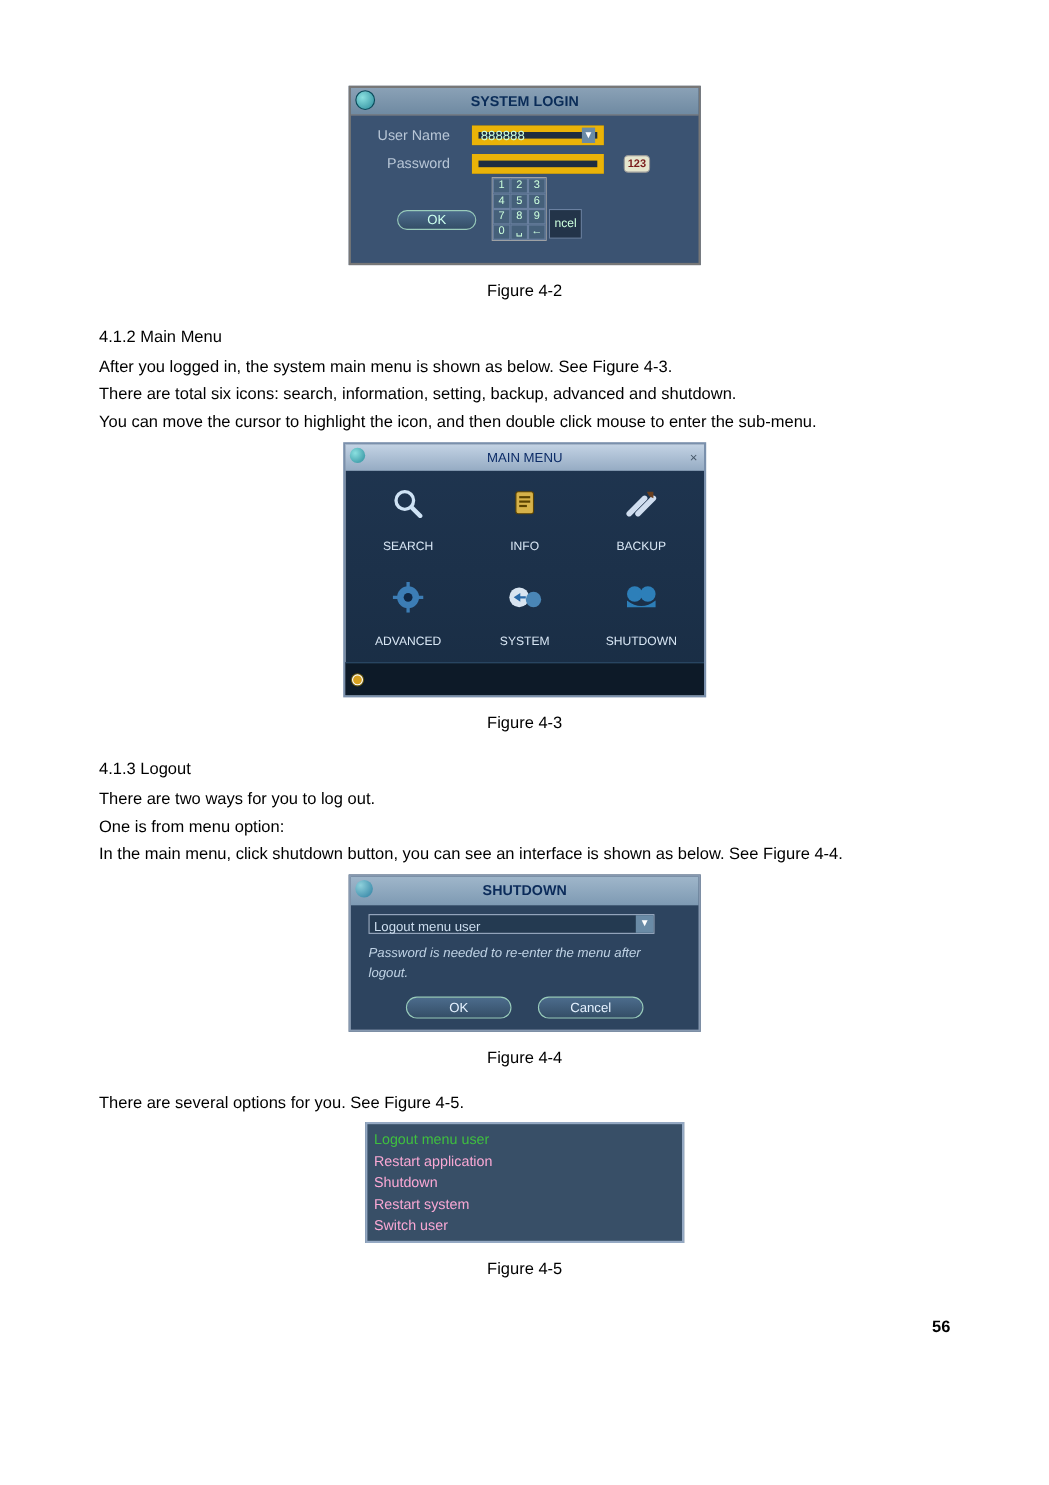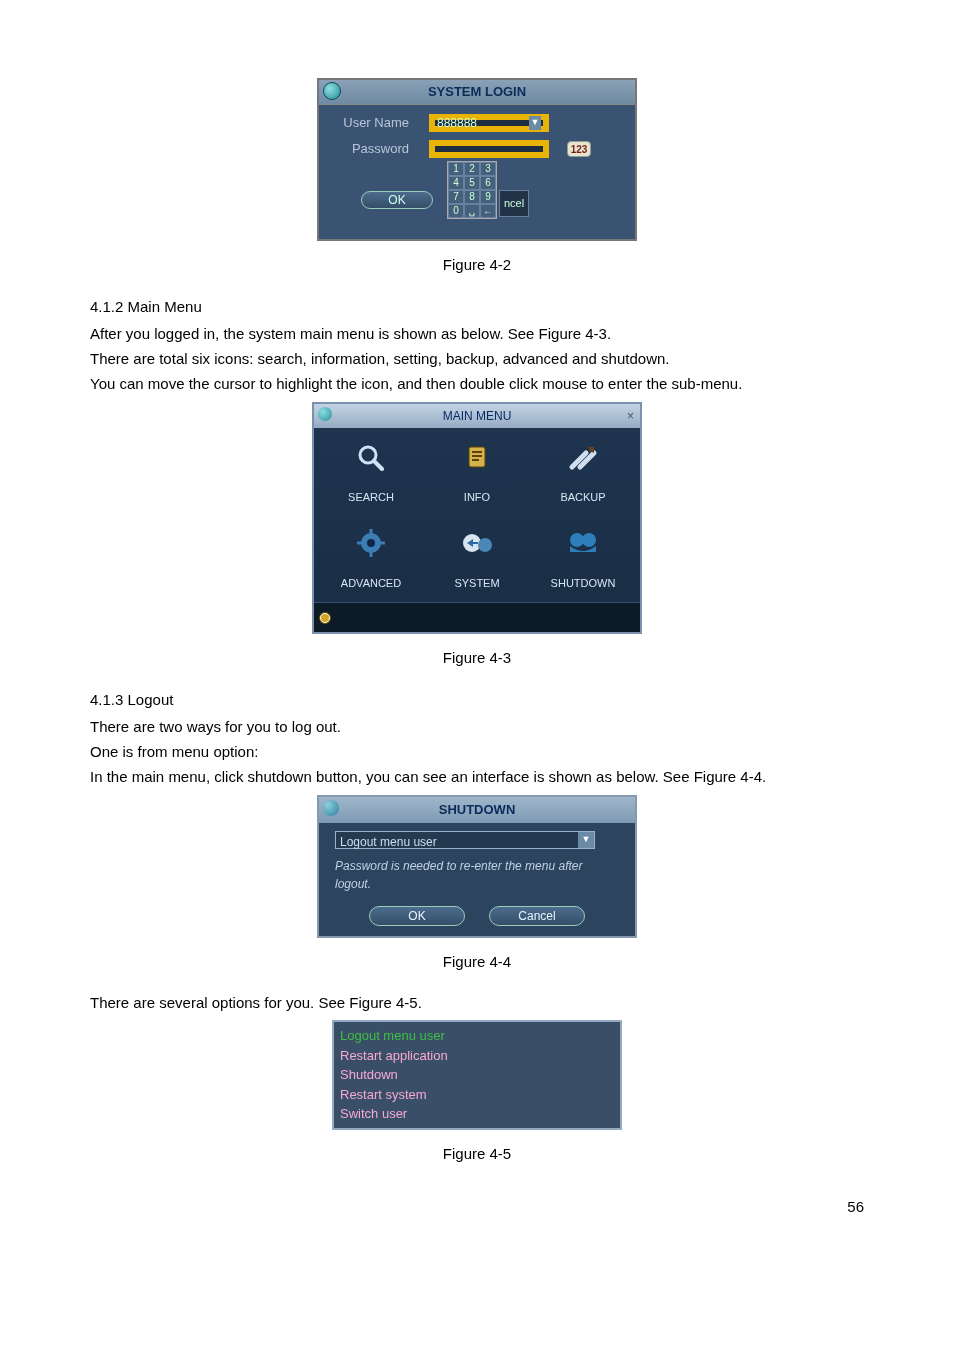--- a/index.html
+++ b/index.html
@@ -147,21 +147,21 @@
 
   
   .opt-list {
     display:inline-block; text-align:left;
     width:290px; border:2px solid #95a9c3; background:#384f67;
     padding:4px 6px;
   }
   .opt-list div { font-size:13px; line-height:1.5; color:#f9a8d4; }
   .opt-list .sel { color:#3fbf3f; }
 
-  .page-no { text-align:right; margin-top:30px; font-size:15px; }
+  .page-no { text-align:right; margin-top:30px; font-size:15px;font-weight:bold; }
 </style>
 </head>
 <body>
 
 <div class="figure-wrapper">
   <div class="login-panel">
     <div class="login-title">
       <span class="globe"></span>
       <span>SYSTEM LOGIN</span>
     </div>

